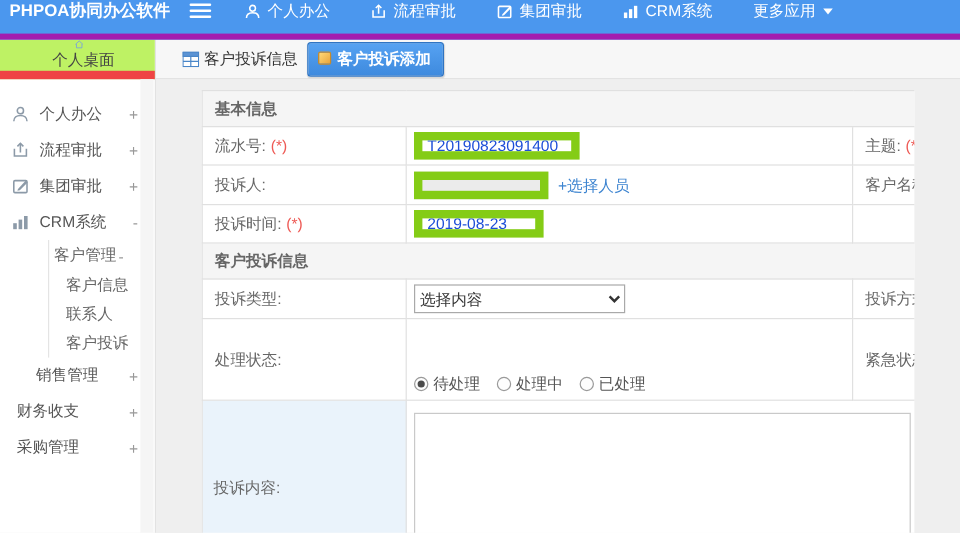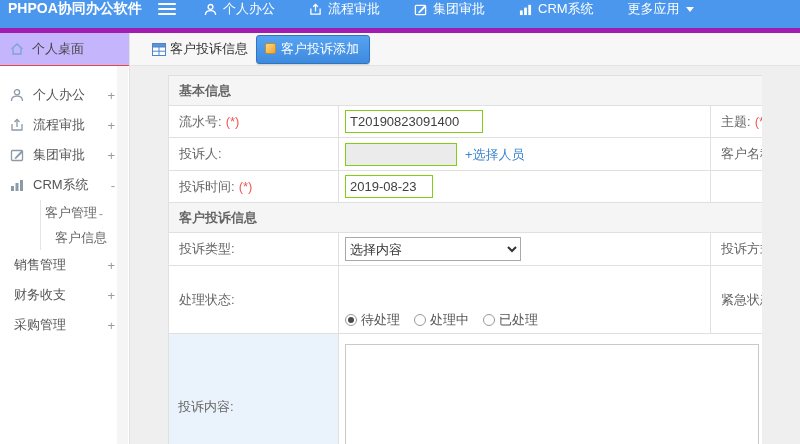--- a/index.html
+++ b/index.html
@@ -14,51 +14,51 @@
   .hamburger span { display:block; height:2px; background:#fff; margin:3px 0; border-radius:1px; }
   .topnav { display:flex; align-items:center; margin-left:28px; }
   .topnav .navitem { display:flex; align-items:center; color:#fff; font-size:13px; margin-right:34px; cursor:pointer; white-space:nowrap; }
   .topnav .navitem svg { margin-right:6px; }
   .caret { display:inline-block; margin-left:6px; width:0; height:0;
     border-left:4px solid transparent; border-right:4px solid transparent; border-top:5px solid #fff; }
 
   
   .sidebar { position:absolute; left:0; top:33px; width:130px; height:411px; background:#fff; border-right:1px solid #e2e2e2; }
   .sidebar .track { position:absolute; right:1px; top:33px; bottom:0; width:11px; background:#f5f5f5; }
-  .side-active { height:33px; display:flex; align-items:center; background:#c4b5fd;
-    border-bottom:1px solid #ef4444; padding-left:10px; color:#444; cursor:pointer; }
+  .side-active { height:33px; display:flex; align-items:center; background:#bef264;
+    border-bottom:7px solid #ef4444; padding-left:10px; color:#444; cursor:pointer;flex-direction:column; }
   .side-active svg { margin-right:8px; }
   .menu { padding-top:14px; position:relative; }
   .mitem { display:flex; align-items:center; padding:6px 14px 6px 10px; color:#555; cursor:pointer; }
   .mitem svg { margin-right:9px; flex:0 0 auto; }
   .mitem .sign, .sub1 .sign { margin-left:auto; color:#999; font-size:13px; }
   .submenu-block { border-left:1px solid #e4e4e4; margin-left:40px; }
   .sub1 { display:flex; align-items:center; padding:4px 26px 4px 4px; color:#666; cursor:pointer; }
   .sub2 { padding:3px 0 3px 14px; color:#666; cursor:pointer; }
 
   
   .main { position:absolute; left:130px; top:33px; width:670px; height:411px; background:#efefef; }
   .tabstrip { height:33px; background:#f7f7f7; border-bottom:1px solid #e3e3e3; display:flex; align-items:center; padding-left:22px; }
   .tab-plain { display:flex; align-items:center; color:#333; cursor:pointer; }
   .tab-plain svg { margin-right:4px; }
   .tab-btn { display:flex; align-items:center; margin-left:8px; padding:4px 10px 5px 8px;
     background:linear-gradient(#56a2f2,#3e8ade); border:1px solid #2f74c2; border-radius:3px;
-    color:#fff; font-weight:normal; cursor:pointer; box-shadow:0 1px 1px rgba(0,0,0,.15); }
+    color:#fff; font-weight:bold; cursor:pointer; box-shadow:0 1px 1px rgba(0,0,0,.15); }
   .tab-btn .goldicon { width:11px; height:11px; margin-right:5px; border-radius:2px;
     background:linear-gradient(135deg,#ffd978,#e8a43a); border:1px solid #c88b2a; }
 
   
   .formwrap { position:absolute; left:38px; top:42px; width:594px; height:369px; overflow:hidden; }
   table.form { border-collapse:collapse; width:1050px; background:#fff; table-layout:fixed; }
   table.form td { border:1px solid #e0e0e0; vertical-align:middle; color:#666; font-size:13px; }
   td.sec { background:#f5f5f5; font-weight:bold; color:#444; height:30px; padding-left:10px; }
   td.lab { padding-left:10px; }
   td.inp { padding:4px 6px; }
   .req { color:#ee5a55; margin-left:4px; }
-  input.txt { height:23px; border:1px solid #84cc16; padding:0 4px; font-size:13px; color:#404040;
+  input.txt { height:23px; border:7px solid #84cc16; padding:0 4px; font-size:13px; color:#1d4ed8;
     font-family:"Liberation Sans","DejaVu Sans",sans-serif; }
   input.txt:disabled { background:#ebebeb; }
   .picker { color:#3d84d0; margin-left:8px; cursor:pointer; text-decoration:none; }
   select.sel { width:176px; height:24px; font-size:13px; color:#333; border:1px solid #a9a9a9; background:#fff;
     font-family:"Liberation Sans","DejaVu Sans",sans-serif; }
   .radios { display:flex; align-items:center; }
   .radio { display:inline-flex; align-items:center; margin-right:14px; cursor:pointer; color:#555;margin-top:41px; }
   .rdot { width:12px; height:12px; border:1px solid #9a9a9a; border-radius:50%; margin-right:4px;
     display:inline-flex; align-items:center; justify-content:center; background:#fdfdfd; }
   .rdot.on::after { content:""; width:6px; height:6px; border-radius:50%; background:#4b4b4b; }
@@ -157,23 +157,25 @@
       <span>CRM系统</span>
       <span class="sign">-</span>
     </div>
 
     <div class="submenu-block">
       <div class="sub1">
         <span>客户管理</span>
         <span class="sign">-</span>
       </div>
       <div class="sub2">客户信息</div>
-    </div>
-
-    <div class="mitem" style="padding-left:14px;">
+      <div class="sub2">联系人</div>
+      <div class="sub2">客户投诉</div>
+    </div>
+
+    <div class="mitem" style="padding-left:30px;">
       <span>销售管理</span>
       <span class="sign">+</span>
     </div>
     <div class="mitem" style="padding-left:14px;justify-content:center;">
       <span>财务收支</span>
       <span class="sign">+</span>
     </div>
     <div class="mitem" style="padding-left:14px;">
       <span>采购管理</span>
       <span class="sign">+</span>
@@ -235,21 +237,21 @@
           <span>客户名称:</span>
         </td>
 
       </tr>
 
       <tr style="height:31px;">
         <td class="lab">
           <span>投诉时间:</span><span class="req">(*)</span>
         </td>
         <td class="inp">
-          <input class="txt" style="width: 88px;" value="2019-08-23">
+          <input class="txt" style="width: 108px;" value="2019-08-23">
         </td>
         <td class="lab"></td>
 
       </tr>
 
       <tr style="height:30px;">
         <td class="sec" colspan="4">客户投诉信息</td>
       </tr>
 
       <tr style="height:29px;">

